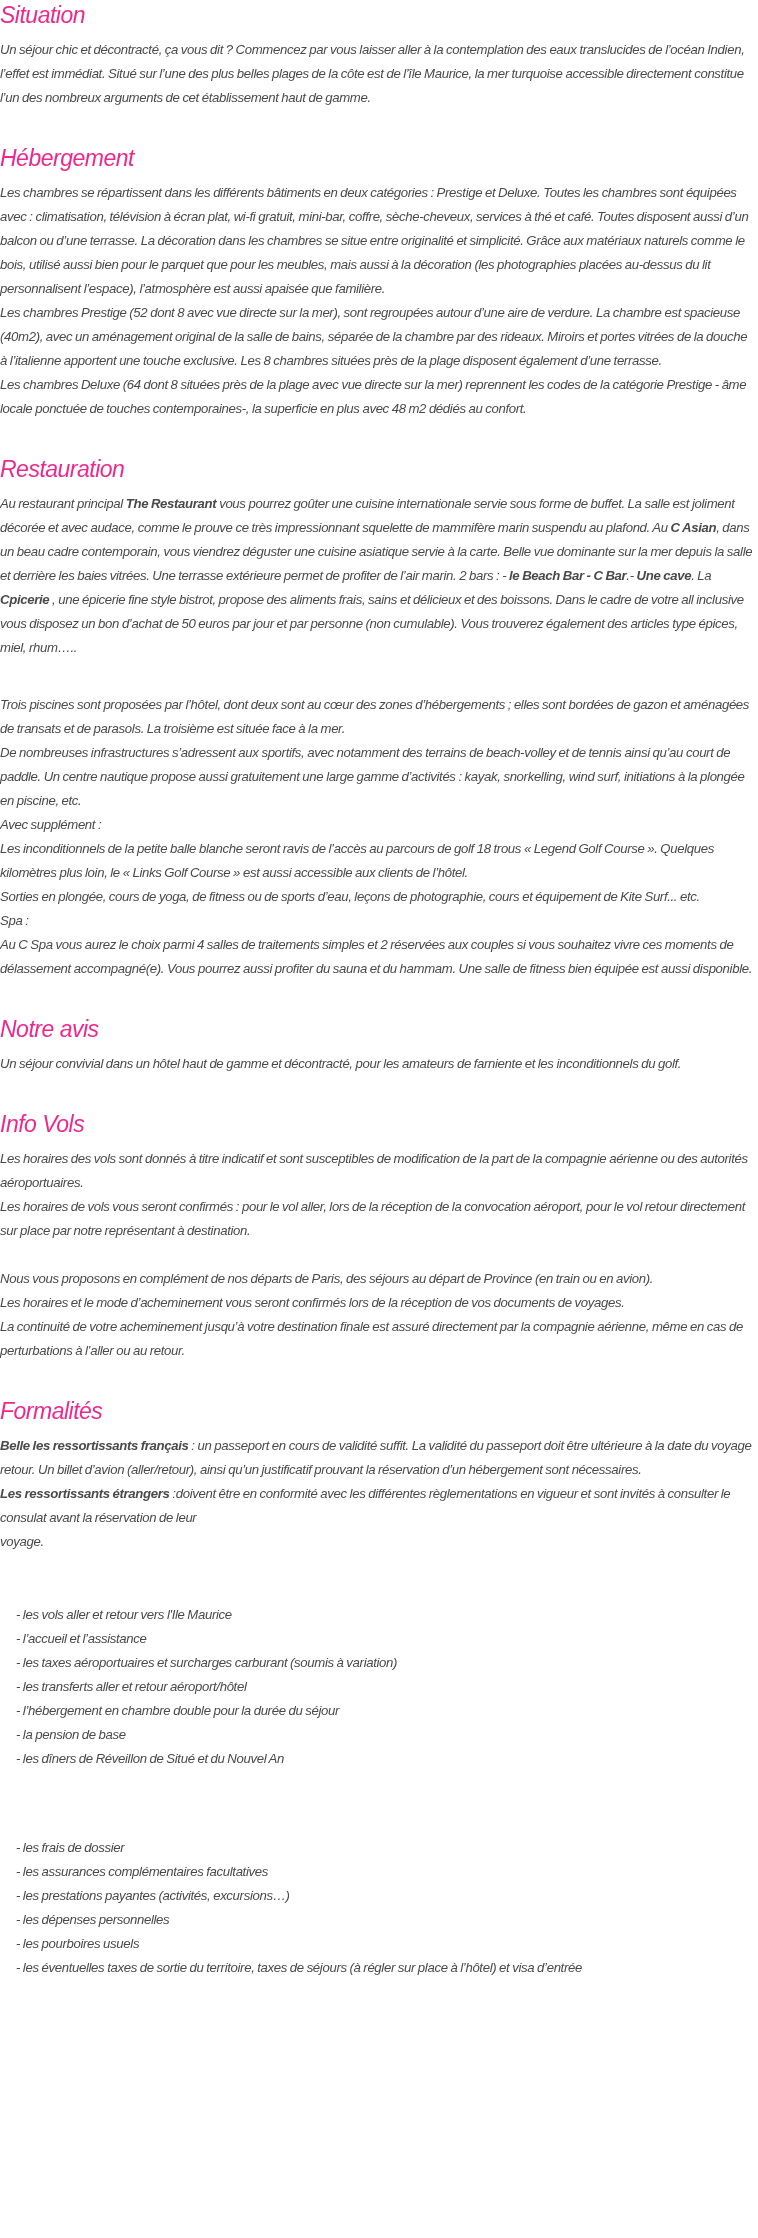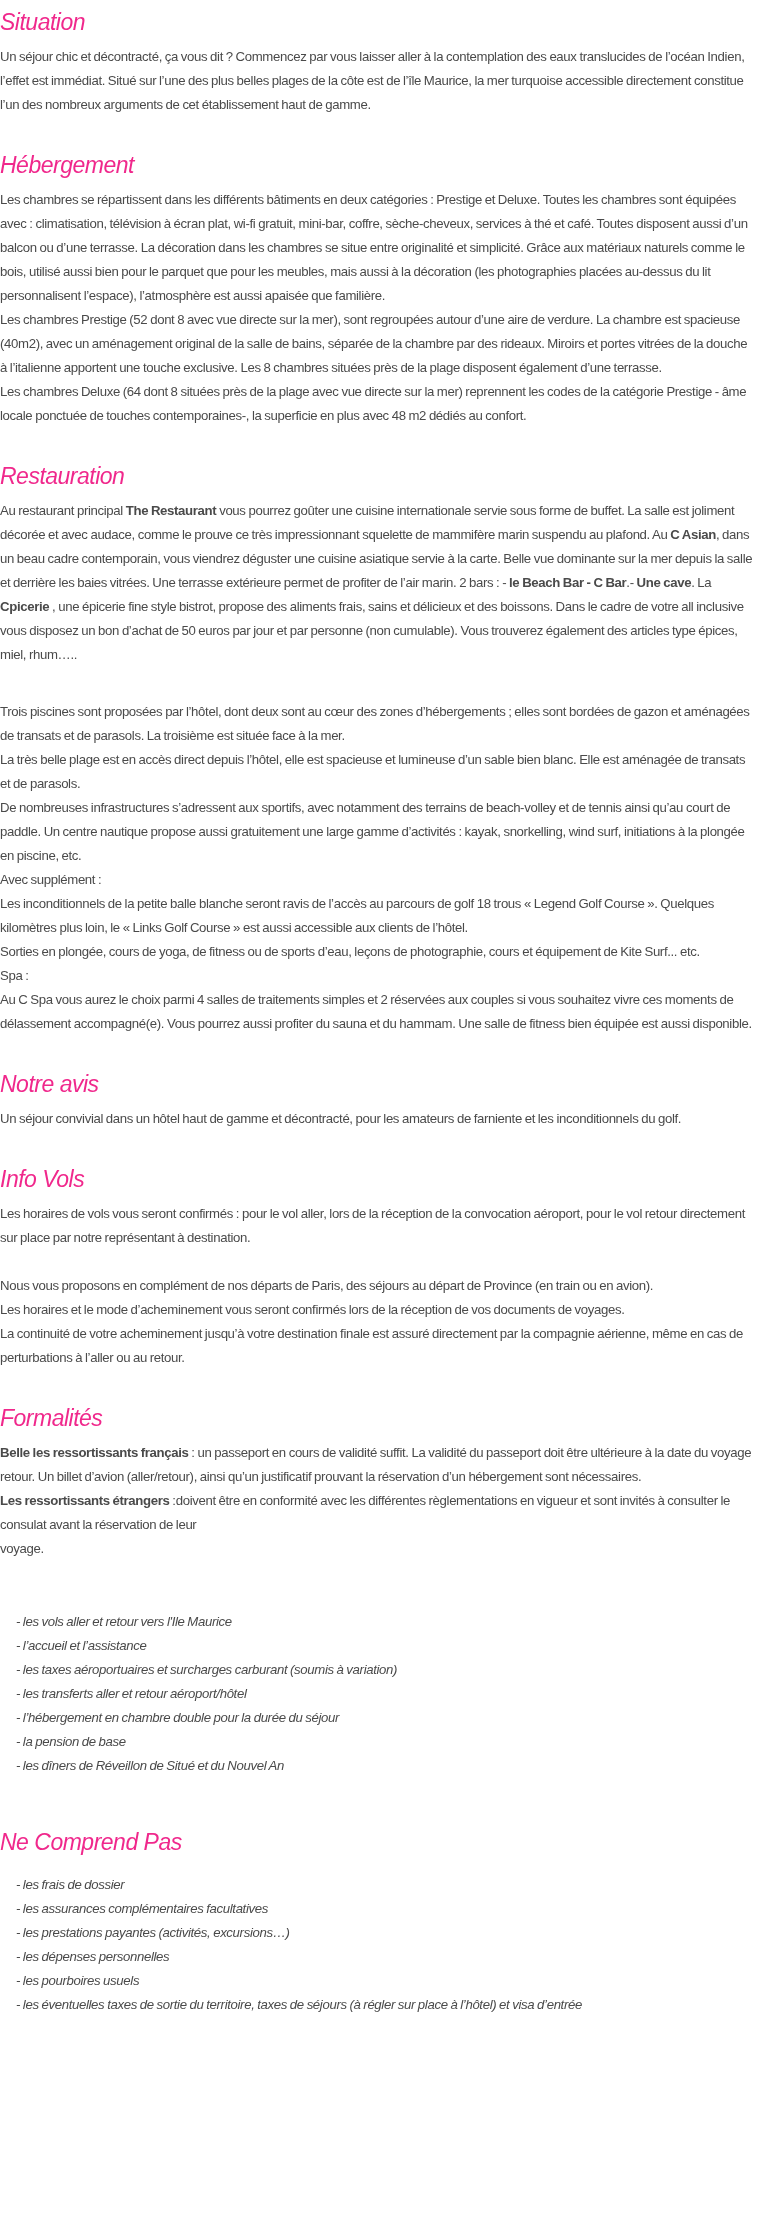--- a/index.html
+++ b/index.html
@@ -14,30 +14,31 @@
     font-family: "Liberation Sans", sans-serif;
     font-style: italic;
     font-weight: normal;
     color: #f0288c;
     font-size: 23px;
     line-height: 30px;
     margin: 0 0 8px 0;
     letter-spacing: -0.5px;
   }
   .body-text {
+    font-style: italic;
     font-size: 13.2px;
     line-height: 24px;
     margin: 0;
     letter-spacing: -0.35px;
     word-spacing: -0.5px;
   }
   .body-text b { font-weight: bold; text-align: right; }
   .line { display: block; }
   .gap { height: 24px; }
-  .sec-situation { padding-top: 7px; }
+  .sec-situation { padding-top: 0px; }
   .sec-gap { height: 33px; }
   ul.dash { list-style: none; margin: 16px; padding: 0; }
   ul.dash li {
     font-style: italic;
     font-size: 13.2px;
     line-height: 24px;
     letter-spacing: -0.35px;
     word-spacing: -0.5px;
   }
 </style>
@@ -67,21 +68,20 @@
   <div class="section">
     <h2>Restauration</h2>
     <p class="body-text"><span>Au restaurant principal </span><b>The Restaurant</b><span> vous pourrez goûter une cuisine internationale servie sous forme de buffet. La salle est joliment décorée et avec audace, comme le prouve ce très impressionnant squelette de mammifère marin suspendu au plafond. Au </span><b>C Asian</b><span>, dans un beau cadre contemporain, vous viendrez déguster une cuisine asiatique servie à la carte. Belle vue dominante sur la mer depuis la salle et derrière les baies vitrées. Une terrasse extérieure permet de profiter de l’air marin. 2 bars : - </span><b>le Beach Bar - C Bar</b><span>.- </span><b>Une cave</b><span>. La </span><b>Cpicerie</b><span> , une épicerie fine style bistrot, propose des aliments frais, sains et délicieux et des boissons. Dans le cadre de votre all inclusive vous disposez un bon d’achat de 50 euros par jour et par personne (non cumulable). Vous trouverez également des articles type épices, miel, rhum…..</span></p>
   </div>
 
   <div class="sec-gap"></div>
 
   <div class="section">
     <p class="body-text">
       <span class="line">Trois piscines sont proposées par l’hôtel, dont deux sont au cœur des zones d’hébergements ; elles sont bordées de gazon et aménagées de transats et de parasols. La troisième est située face à la mer.</span>
-      <span class="line">La très belle plage est en accès direct depuis l’hôtel, elle est spacieuse et lumineuse d’un sable bien blanc. Elle est aménagée de transats et de parasols.</span>
       <span class="line">De nombreuses infrastructures s’adressent aux sportifs, avec notamment des terrains de beach-volley et de tennis ainsi qu’au court de paddle. Un centre nautique propose aussi gratuitement une large gamme d’activités : kayak, snorkelling, wind surf, initiations à la plongée en piscine, etc.</span>
       <span class="line">Avec supplément :</span>
       <span class="line">Les inconditionnels de la petite balle blanche seront ravis de l’accès au parcours de golf 18 trous « Legend Golf Course ». Quelques kilomètres plus loin, le « Links Golf Course » est aussi accessible aux clients de l’hôtel.</span>
       <span class="line">Sorties en plongée, cours de yoga, de fitness ou de sports d’eau, leçons de photographie, cours et équipement de Kite Surf... etc.</span>
       <span class="line">Spa :</span>
       <span class="line">Au C Spa vous aurez le choix parmi 4 salles de traitements simples et 2 réservées aux couples si vous souhaitez vivre ces moments de délassement accompagné(e). Vous pourrez aussi profiter du sauna et du hammam. Une salle de fitness bien équipée est aussi disponible.</span>
     </p>
   </div>
 
   <div class="sec-gap"></div>
@@ -89,20 +89,21 @@
   <div class="section">
     <h2>Notre avis</h2>
     <p class="body-text">Un séjour convivial dans un hôtel haut de gamme et décontracté, pour les amateurs de farniente et les inconditionnels du golf.</p>
   </div>
 
   <div class="sec-gap"></div>
 
   <div class="section">
     <h2>Info Vols</h2>
     <p class="body-text">
+      <span class="line">Les horaires des vols sont donnés à titre indicatif et sont susceptibles de modification de la part de la compagnie aérienne ou des autorités aéroportuaires.</span>
       <span class="line">Les horaires de vols vous seront confirmés : pour le vol aller, lors de la réception de la convocation aéroport, pour le vol retour directement sur place par notre représentant à destination.</span>
       <span class="line gap"></span>
       <span class="line">Nous vous proposons en complément de nos départs de Paris, des séjours au départ de Province (en train ou en avion).</span>
       <span class="line">Les horaires et le mode d’acheminement vous seront confirmés lors de la réception de vos documents de voyages.</span>
       <span class="line">La continuité de votre acheminement jusqu’à votre destination finale est assuré directement par la compagnie aérienne, même en cas de perturbations à l’aller ou au retour.</span>
     </p>
   </div>
 
   <div class="sec-gap"></div>
 
@@ -125,21 +126,20 @@
       <li>- les transferts aller et retour aéroport/hôtel</li>
       <li>- l’hébergement en chambre double pour  la durée du séjour</li>
       <li>- la pension de base</li>
       <li>- les dîners de Réveillon de Situé et du Nouvel An</li>
     </ul>
   </div>
 
   <div class="sec-gap"></div>
 
   <div class="section">
-    <h2>Ne Comprend Pas</h2>
     <ul class="dash">
       <li>- les frais de dossier</li>
       <li>- les assurances complémentaires facultatives</li>
       <li>- les prestations payantes (activités, excursions…)</li>
       <li>- les dépenses personnelles</li>
       <li>- les pourboires usuels</li>
       <li>- les éventuelles taxes de sortie du territoire, taxes de séjours (à régler sur place à l’hôtel) et visa d’entrée</li>
     </ul>
   </div>
 

